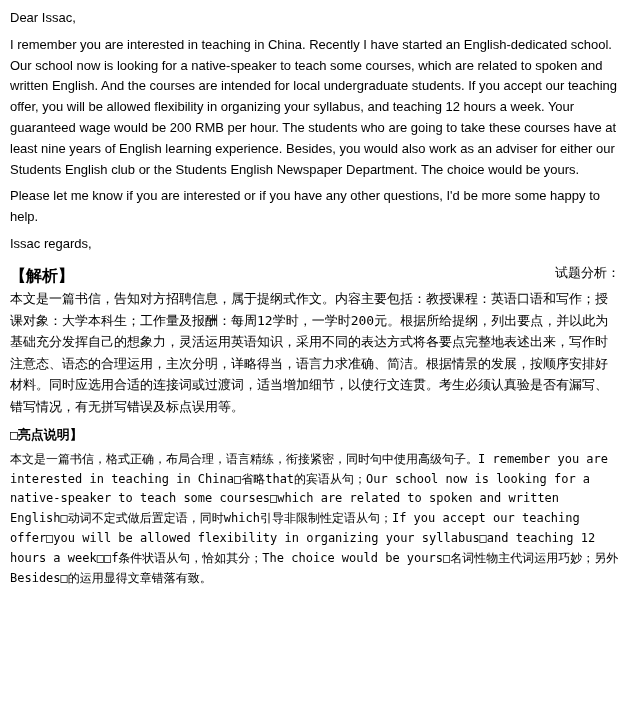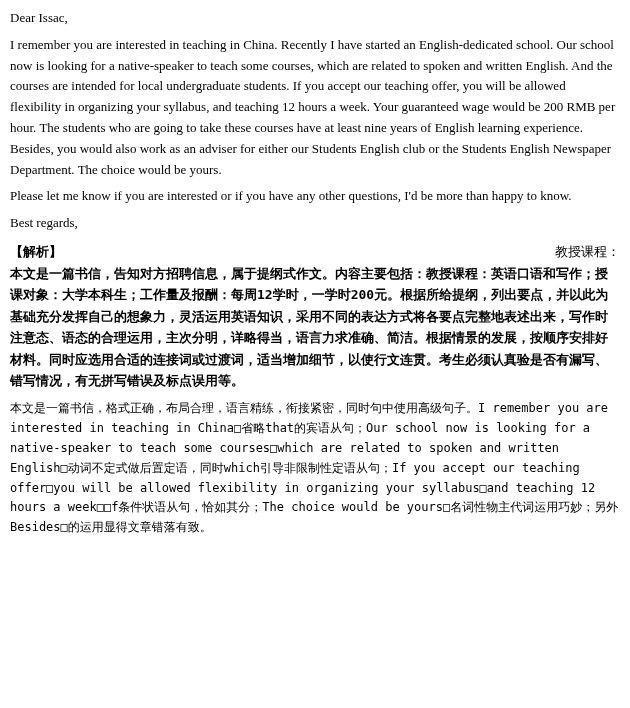--- a/index.html
+++ b/index.html
@@ -11,78 +11,78 @@
       width: 630px;
       min-height: 708px;
       background: #fff;
       font-family: "SimSun", "宋体", monospace;
       font-size: 13px;
       color: #000;
       padding: 8px 10px;
       line-height: 1.6;
     }
     .section-english {
-      font-family: Liberation Serif, serif;
+      font-family: Liberation Sans, sans-serif;
       font-size: 13px;
       color: #000;
       margin-bottom: 8px;
     }
     .section-english p {
       margin-bottom: 6px;
     }
     .section-analysis {
       margin-top: 6px;
     }
     .analysis-header {
       display: flex;
       justify-content: space-between;
       align-items: flex-start;
     }
     .analysis-title {
       font-weight: bold;
-      font-size: 13px;
+      font-size: 16px;
     }
     .analysis-subtitle {
       font-size: 13px;
       text-align: right;
     }
     .analysis-body {
       font-size: 13px;
       line-height: 1.65;
       margin-bottom: 8px;
-      font-weight: bold;
     }
     .highlight-section {
       margin-top: 8px;
     }
     .highlight-title {
       font-weight: bold;
       font-size: 13px;
       margin-bottom: 4px;
     }
     .highlight-body {
       font-size: 12px;
       line-height: 1.65;
     }
   </style>
 </head>
 <body>
 
 <div class="section-english">
   <p>Dear Issac,</p>
   <p>I remember you are interested in teaching in China. Recently I have started an English-dedicated school. Our school now is looking for a native-speaker to teach some courses, which are related to spoken and written English. And the courses are intended for local undergraduate students. If you accept our teaching offer, you will be allowed flexibility in organizing your syllabus, and teaching 12 hours a week. Your guaranteed wage would be 200 RMB per hour. The students who are going to take these courses have at least nine years of English learning experience. Besides, you would also work as an adviser for either our Students English club or the Students English Newspaper Department. The choice would be yours.</p>
-  <p>Please let me know if you are interested or if you have any other questions, I'd be more than happy to know.</p>
-  <p>Best regards,</p>
+  <p>Please let me know if you are interested or if you have any other questions, I'd be more some happy to help.</p>
+  <p>Issac regards,</p>
 </div>
 
 <div class="section-analysis">
   <div class="analysis-header">
     <span class="analysis-title">【解析】</span>
-    <span class="analysis-subtitle">教授课程：</span>
+    <span class="analysis-subtitle">试题分析：</span>
   </div>
   <div class="analysis-body">本文是一篇书信，告知对方招聘信息，属于提纲式作文。内容主要包括：教授课程：英语口语和写作；授课对象：大学本科生；工作量及报酬：每周12学时，一学时200元。根据所给提纲，列出要点，并以此为基础充分发挥自己的想象力，灵活运用英语知识，采用不同的表达方式将各要点完整地表述出来，写作时注意态、语态的合理运用，主次分明，详略得当，语言力求准确、简洁。根据情景的发展，按顺序安排好材料。同时应选用合适的连接词或过渡词，适当增加细节，以使行文连贯。考生必须认真验是否有漏写、错写情况，有无拼写错误及标点误用等。</div>
 </div>
 
 <div class="highlight-section">
+  <div class="highlight-title">□亮点说明】</div>
   <div class="highlight-body">
     <span>本文是一篇书信，格式正确，布局合理，语言精练，衔接紧密，同时句中使用高级句子。I remember you are interested in teaching in China□省略that的宾语从句；Our school now is looking for a native-speaker to teach some courses□which are related to spoken and written English□动词不定式做后置定语，同时which引导非限制性定语从句；If you accept our teaching offer□you will be allowed flexibility in organizing your syllabus□and teaching 12 hours a week□□f条件状语从句，恰如其分；The choice would be yours□名词性物主代词运用巧妙；另外Besides□的运用显得文章错落有致。</span>
   </div>
 </div>
 
 </body></html>

